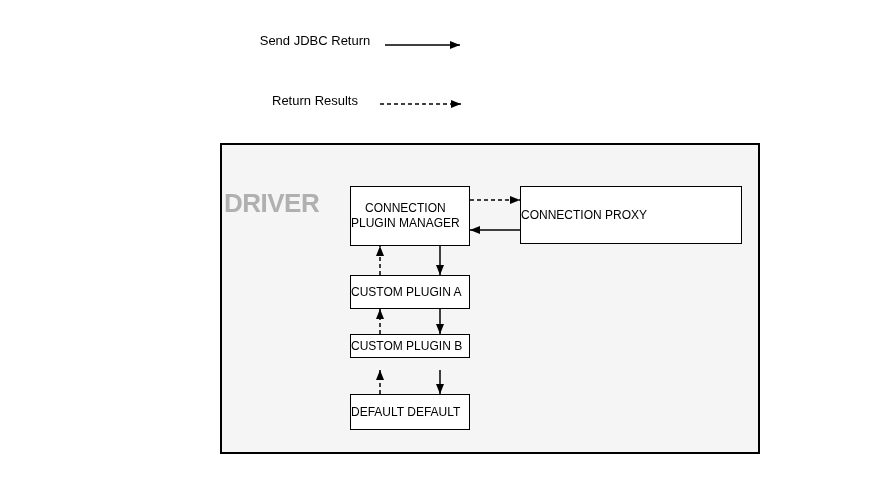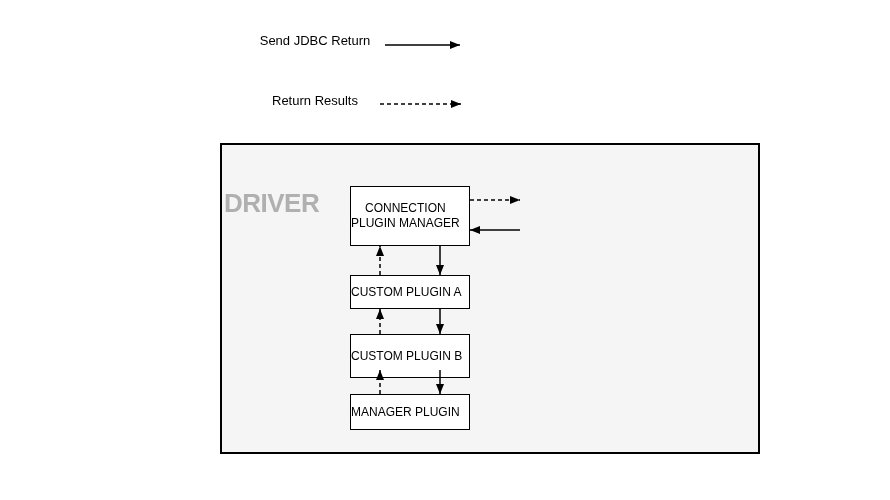--- a/index.html
+++ b/index.html
@@ -56,21 +56,21 @@
     text-align: center;
     font-size: 12px;
     line-height: 15px;
     color: #000000;
   }
   .prewrap { white-space: pre-line; }
 
   #node-plugin-manager { left: 350px; top: 186px; width: 120px; height: 60px; }
   #node-connection-proxy { left: 520px; top: 186px; width: 222px; height: 58px; }
   #node-custom-plugin-a { left: 350px; top: 275px; width: 120px; height: 34px; }
-  #node-custom-plugin-b { left: 350px; top: 334px; width: 120px; height: 44px; }
+  #node-custom-plugin-b { left: 350px; top: 334px; width: 120px; height: 24px; }
   #node-default-plugin  { left: 350px; top: 394px; width: 120px; height: 36px; }
 
   #arrow-overlay {
     position: absolute;
     left: 0; top: 0;
     width: 890px; height: 500px;
     pointer-events: none;
   }
   .solid-line  { stroke: #000000; stroke-width: 1.5; fill: none; }
   .dashed-line { stroke: #000000; stroke-width: 1.5; fill: none; stroke-dasharray: 4 3; }
@@ -86,31 +86,34 @@
 
   <div class="driver-box">
     <div class="driver-label">DRIVER</div>
   </div>
 
   <div id="node-plugin-manager" class="node prewrap">
     <span>CONNECTION
 PLUGIN MANAGER</span>
   </div>
 
+  <div id="node-connection-proxy" class="node">
+    <span>CONNECTION PROXY</span>
+  </div>
 
   <div id="node-custom-plugin-a" class="node">
     <span>CUSTOM PLUGIN A</span>
   </div>
 
   <div id="node-custom-plugin-b" class="node">
     <span>CUSTOM PLUGIN B</span>
   </div>
 
   <div id="node-default-plugin" class="node">
-    <span>MANAGER PLUGIN</span>
+    <span>DEFAULT DEFAULT</span>
   </div>
 
   <svg id="arrow-overlay" viewBox="0 0 890 500" xmlns="http://www.w3.org/2000/svg">
     <defs>
       <marker id="head" markerUnits="userSpaceOnUse" markerWidth="12" markerHeight="10" refX="10" refY="4" orient="auto">
         <path d="M0,0 L10,4 L0,8 Z" fill="#000000"></path>
       </marker>
     </defs>
 
     <line class="solid-line" x1="385" y1="45" x2="460" y2="45" marker-end="url(#head)"></line>

